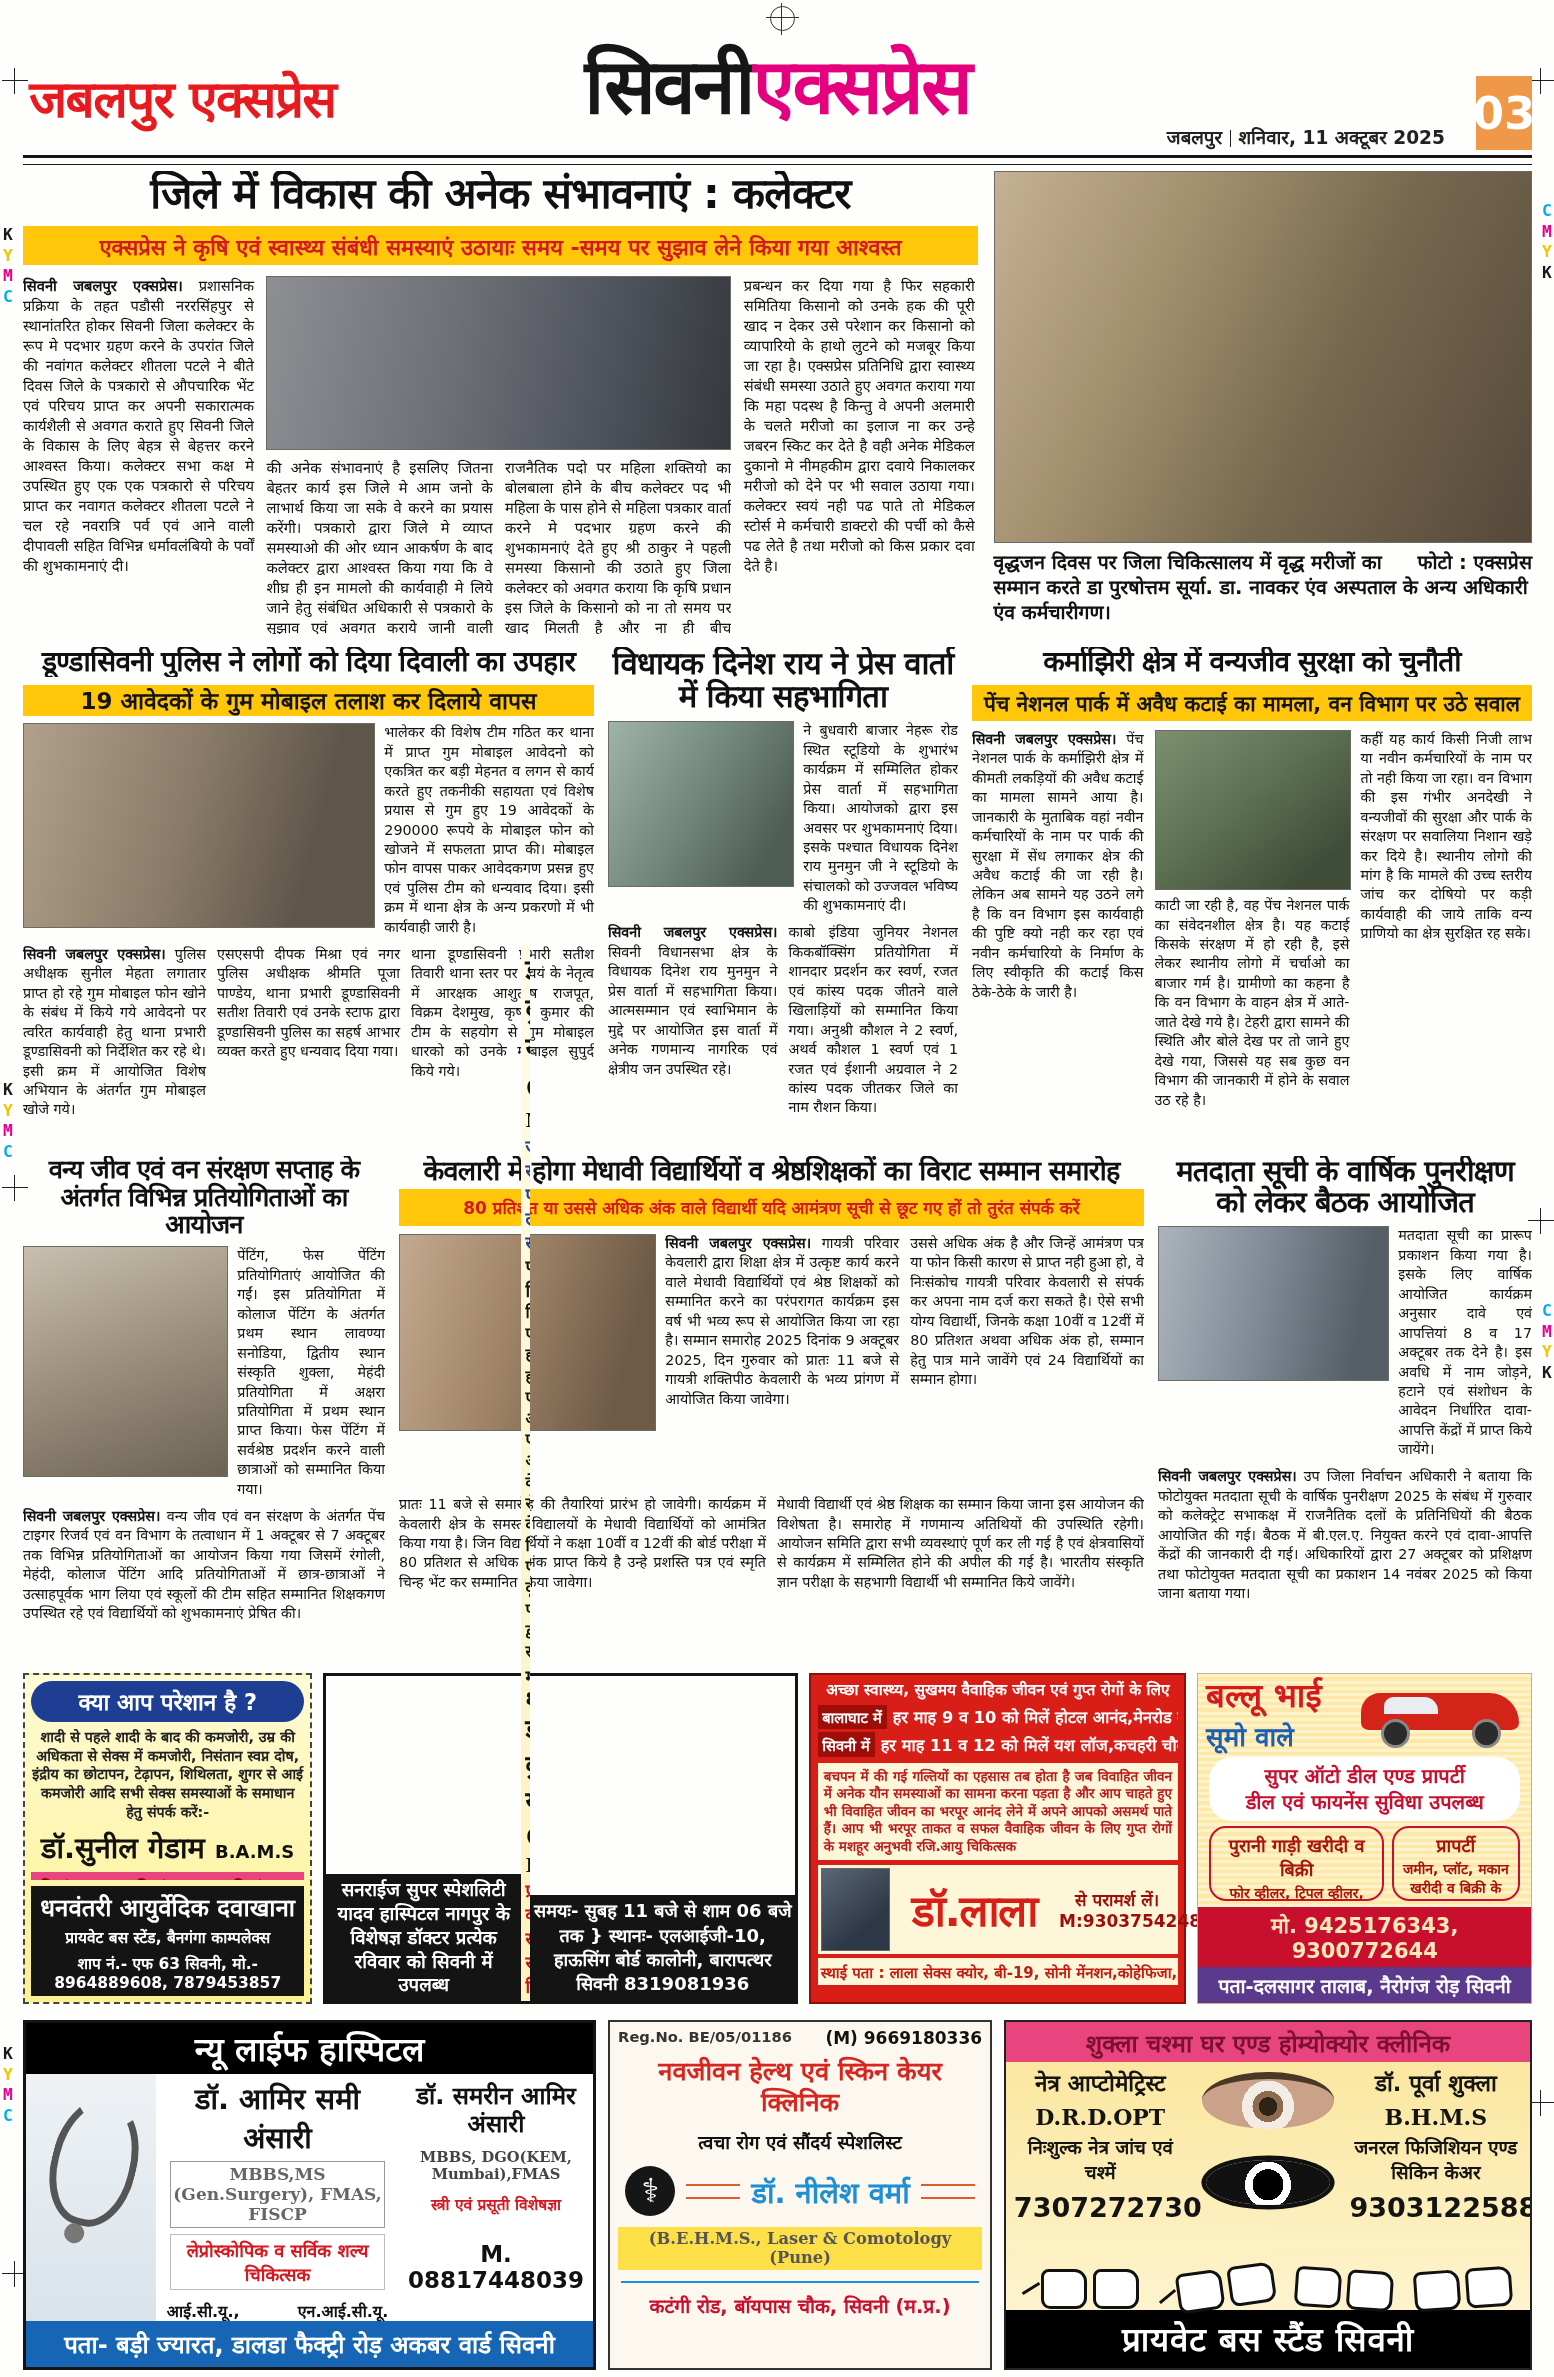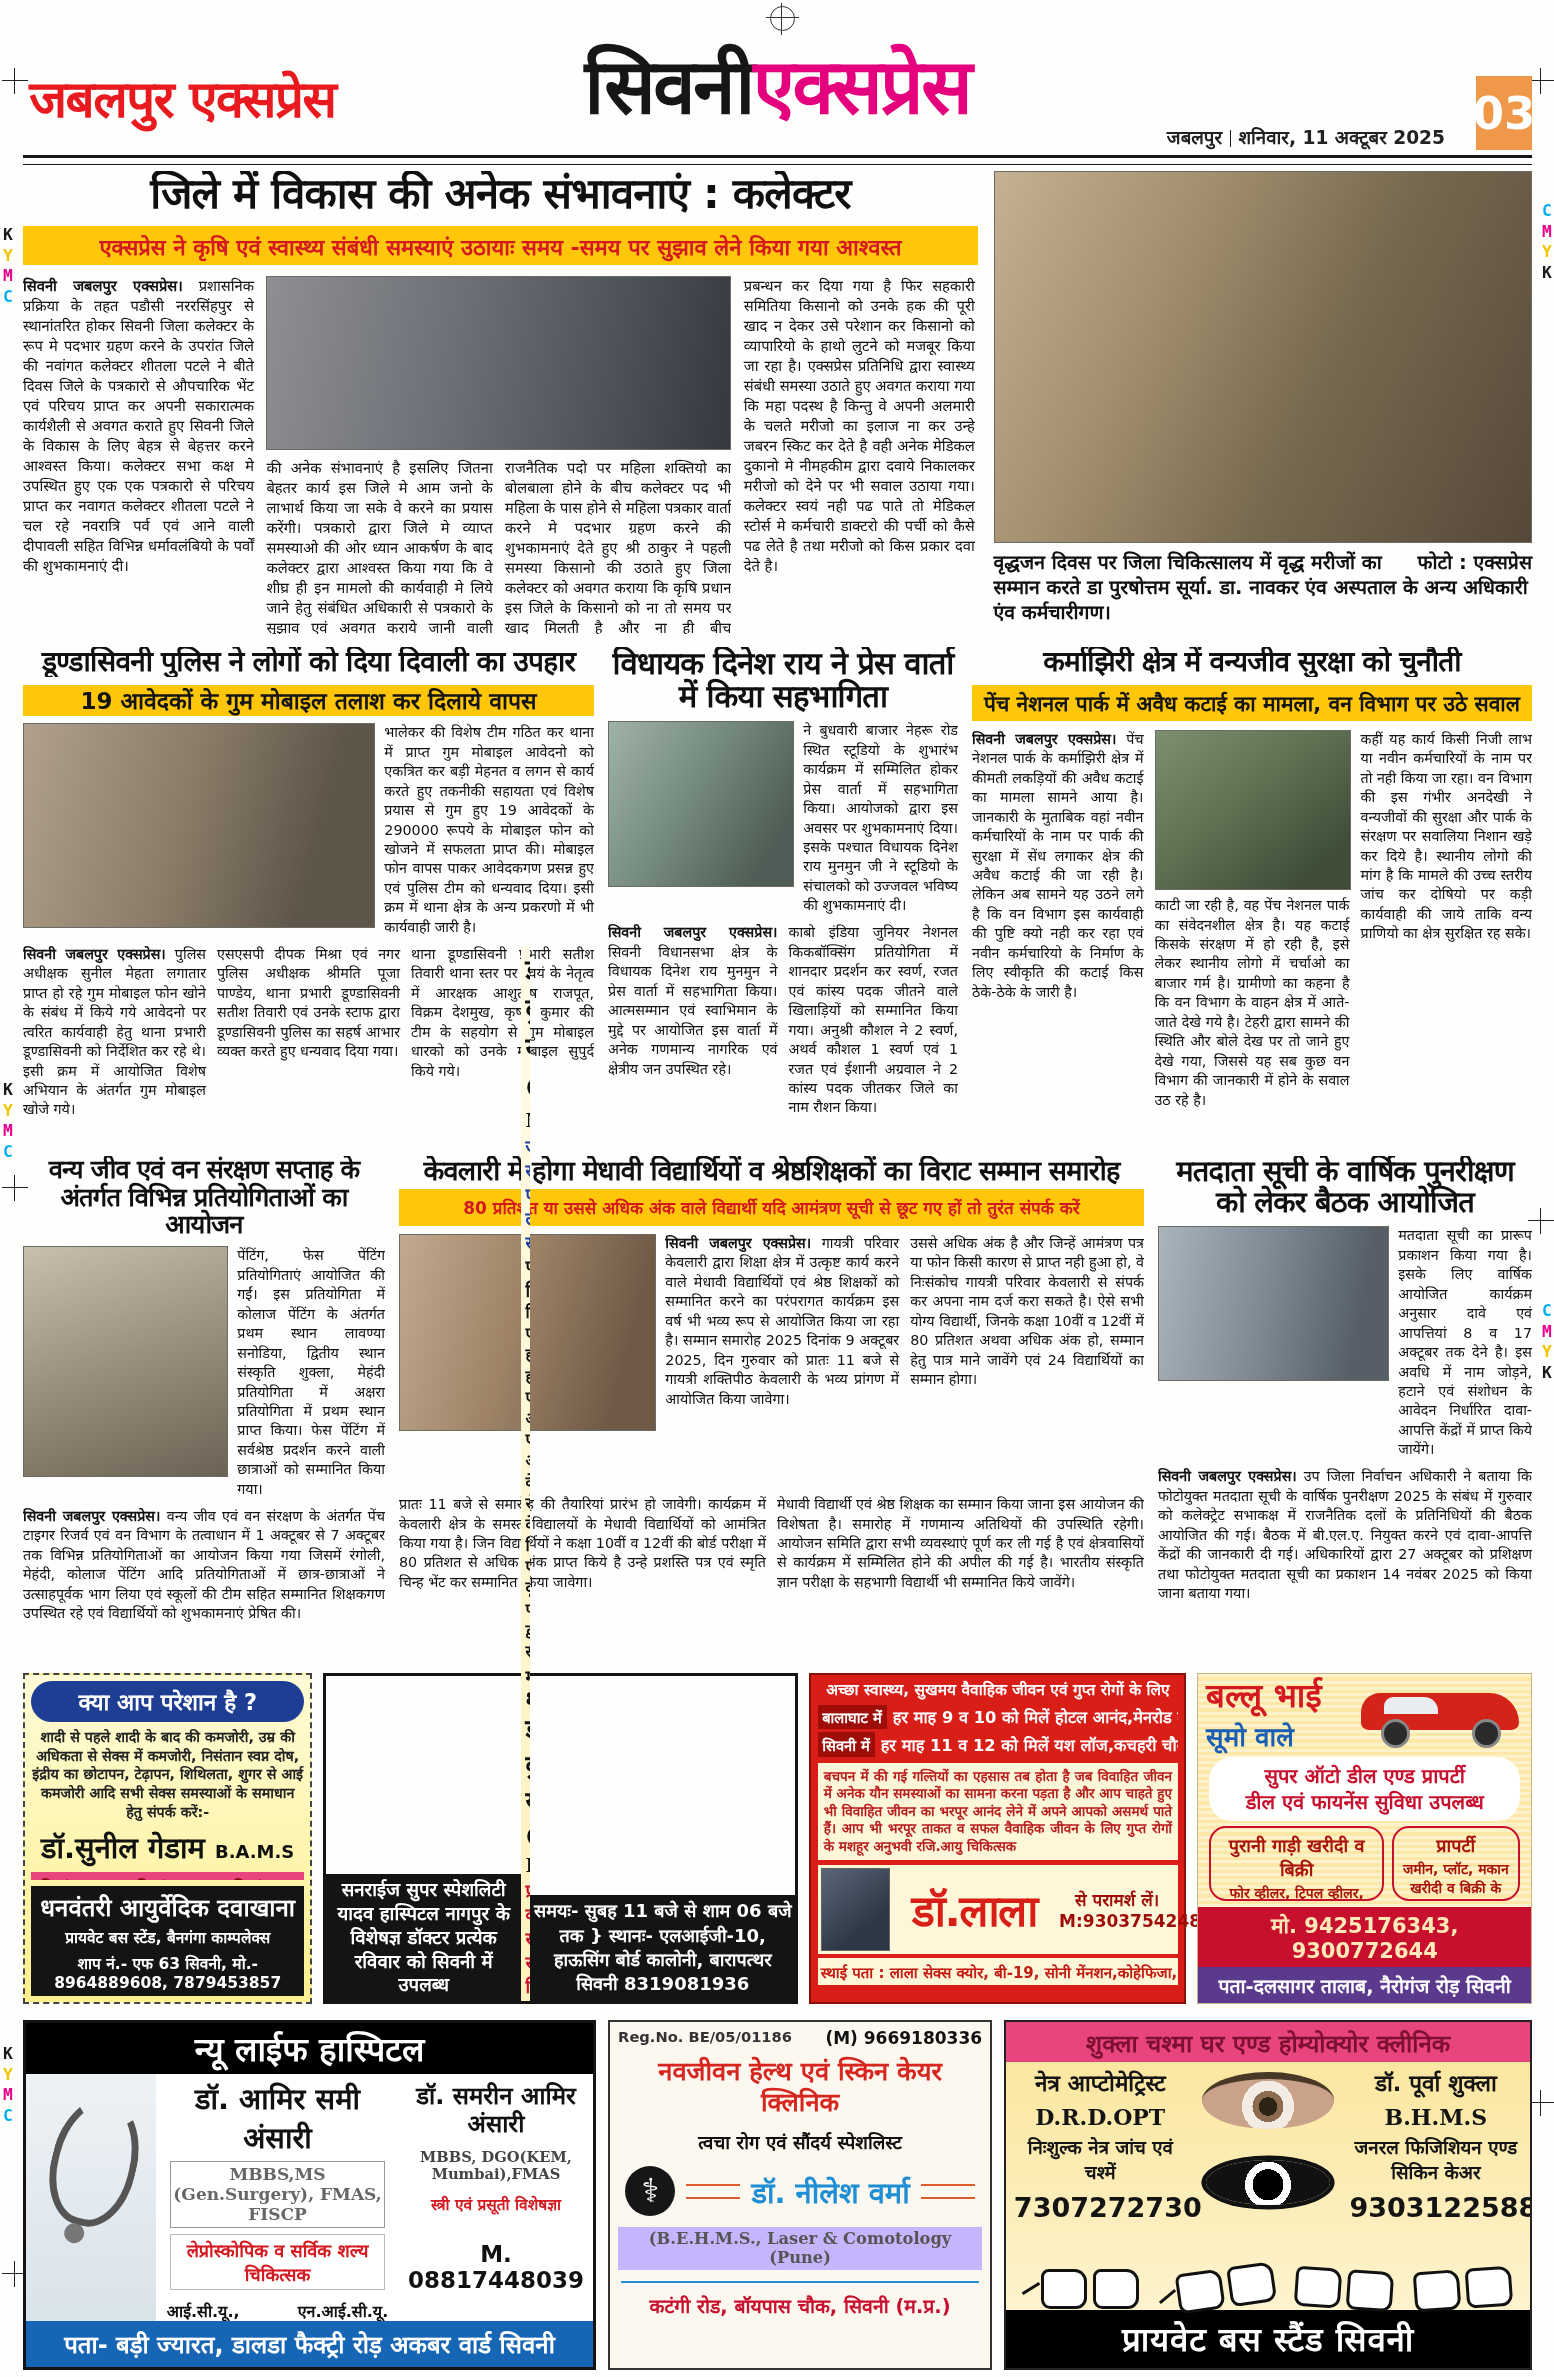--- a/index.html
+++ b/index.html
@@ -177,21 +177,21 @@
   .ad6{width:364px;border:2.3px solid #333;background:#fdf8ef;text-align:center;padding:6.2px 7.7px;display:flex;flex-direction:column;overflow:hidden;}
   .ad6 .top{display:flex;justify-content:space-between;font-weight:bold;}
   .ad6 .reg{font-size:14.7px;color:#333;}
   .ad6 .ph{font-size:17px;}
   .ad6 .ttl{color:#d6261f;font-size:25.5px;font-weight:bold;line-height:1.22;margin-top:7.7px;}
   .ad6 .sub{font-size:18.6px;font-weight:bold;margin-top:11px;}
   .ad6 .docrow{display:flex;align-items:center;justify-content:center;gap:11px;margin-top:12.4px;}
   .cadu{width:50px;height:50px;background:#161616;border-radius:50%;color:#fff;font-size:33px;line-height:50px;}
   .ad6 .doc{color:#1f8fd5;font-size:29px;font-weight:bold;}
   .ad6 .hbar{height:11px;border-top:2.3px solid #e05a2b;border-bottom:2.3px solid #e05a2b;width:54px;}
-  .ad6 .deg{display:inline-block;background:#c4b5fd;color:#555;font-size:16.3px;font-weight:bold;padding:2.3px 7.7px;margin-top:11px;font-family:"DejaVu Serif",serif;}
+  .ad6 .deg{display:inline-block;background:#fde047;color:#555;font-size:16.3px;font-weight:bold;padding:2.3px 7.7px;margin-top:11px;font-family:"DejaVu Serif",serif;}
   .ad6 .line{border-top:2.3px solid #1f8fd5;margin:11px 3.1px 0;}
   .ad6 .adr{color:#c8102e;font-size:19.4px;font-weight:bold;margin-top:9.3px;}
 
   .ad7{flex:1;border:2.3px solid #222;display:flex;flex-direction:column;overflow:hidden;}
   .ad7 .hd{background:#e8457e;color:#7d1030;font-size:24px;font-weight:bold;text-align:center;padding:3.9px 0;white-space:nowrap;overflow:hidden;}
   .ad7 .bd{flex:1;background:linear-gradient(#fbe7a0,#fdf3cd);display:flex;flex-direction:column;padding:4.6px 7.7px 1.5px;}
   .ad7 .cols3{display:flex;flex:1;}
   .ad7 .sidec{width:34%;text-align:center;font-weight:bold;color:#141414;}
   .ad7 .l1{font-size:22.5px;}.ad7 .l2{font-size:22px;font-family:"DejaVu Serif",serif;margin-top:6.2px;}
   .ad7 .l3{font-size:18.6px;line-height:1.3;margin-top:6.2px;}

